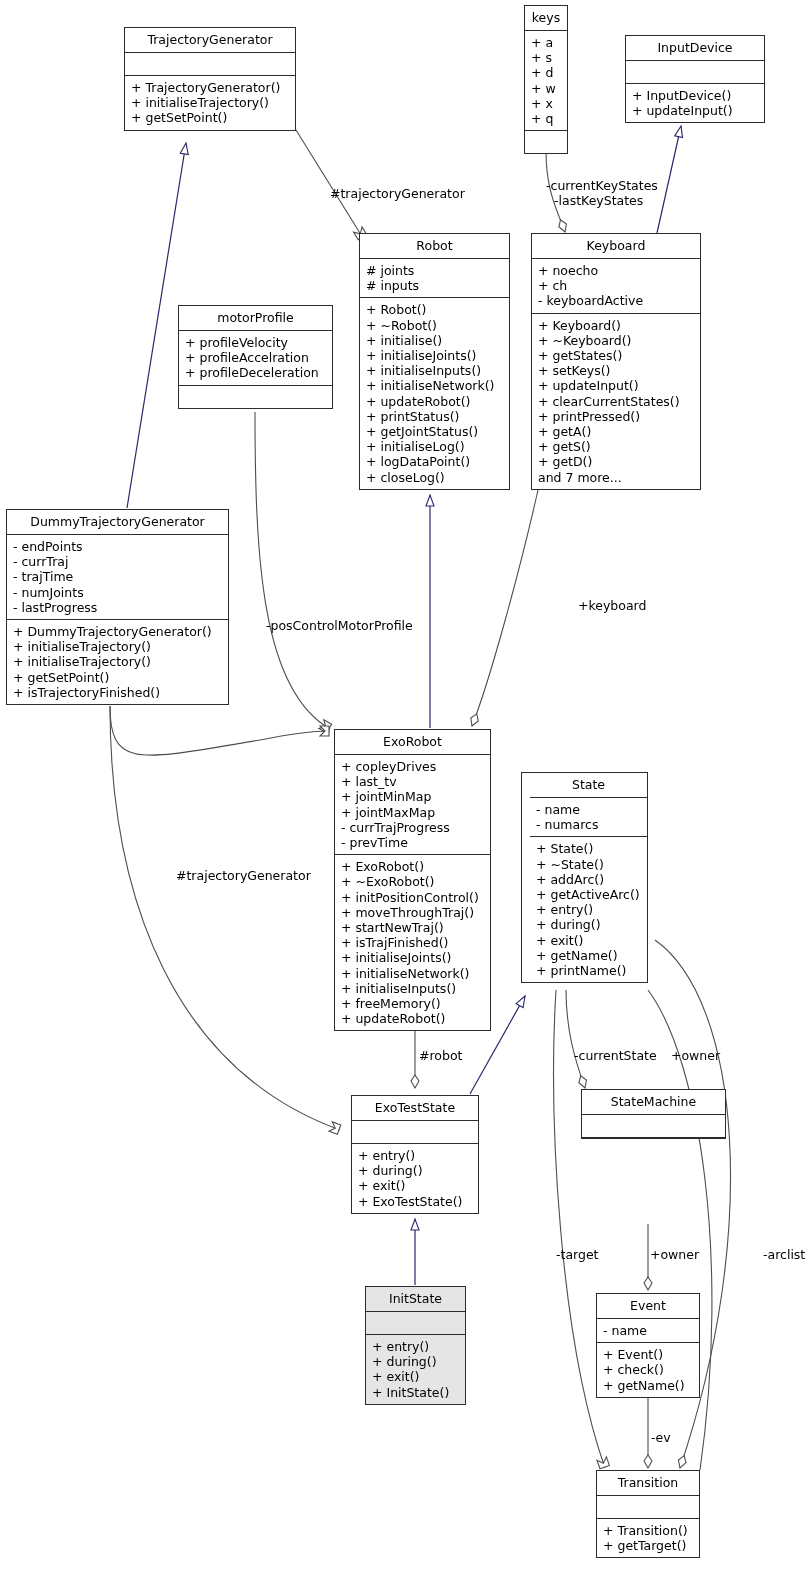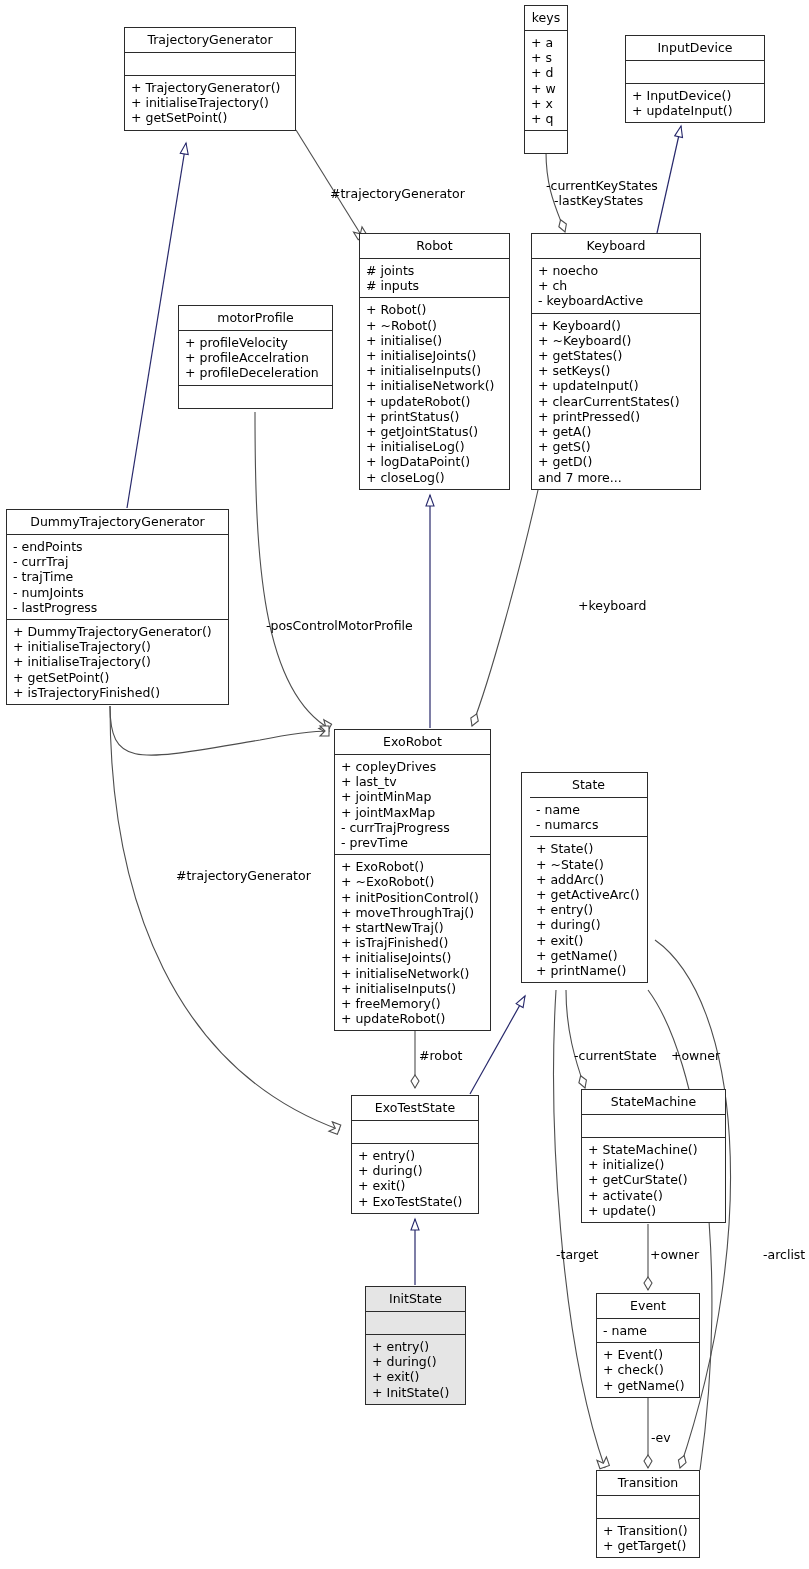--- a/index.html
+++ b/index.html
@@ -283,27 +283,20 @@
       <div class="member">+ entry()</div>
       <div class="member">+ during()</div>
       <div class="member">+ exit()</div>
       <div class="member">+ ExoTestState()</div>
     </div>
   </div>
 
   <div class="uml-class" style="left:581px; top:1089px; width:145px;">
     <div class="cls-title">StateMachine</div>
     <div class="cls-attrs empty"></div>
-    <div class="cls-ops">
-      <div class="member">+ StateMachine()</div>
-      <div class="member">+ initialize()</div>
-      <div class="member">+ getCurState()</div>
-      <div class="member">+ activate()</div>
-      <div class="member">+ update()</div>
-    </div>
   </div>
 
   <div class="uml-class filled" style="left:365px; top:1286px; width:101px;">
     <div class="cls-title">InitState</div>
     <div class="cls-attrs empty"></div>
     <div class="cls-ops">
       <div class="member">+ entry()</div>
       <div class="member">+ during()</div>
       <div class="member">+ exit()</div>
       <div class="member">+ InitState()</div>

